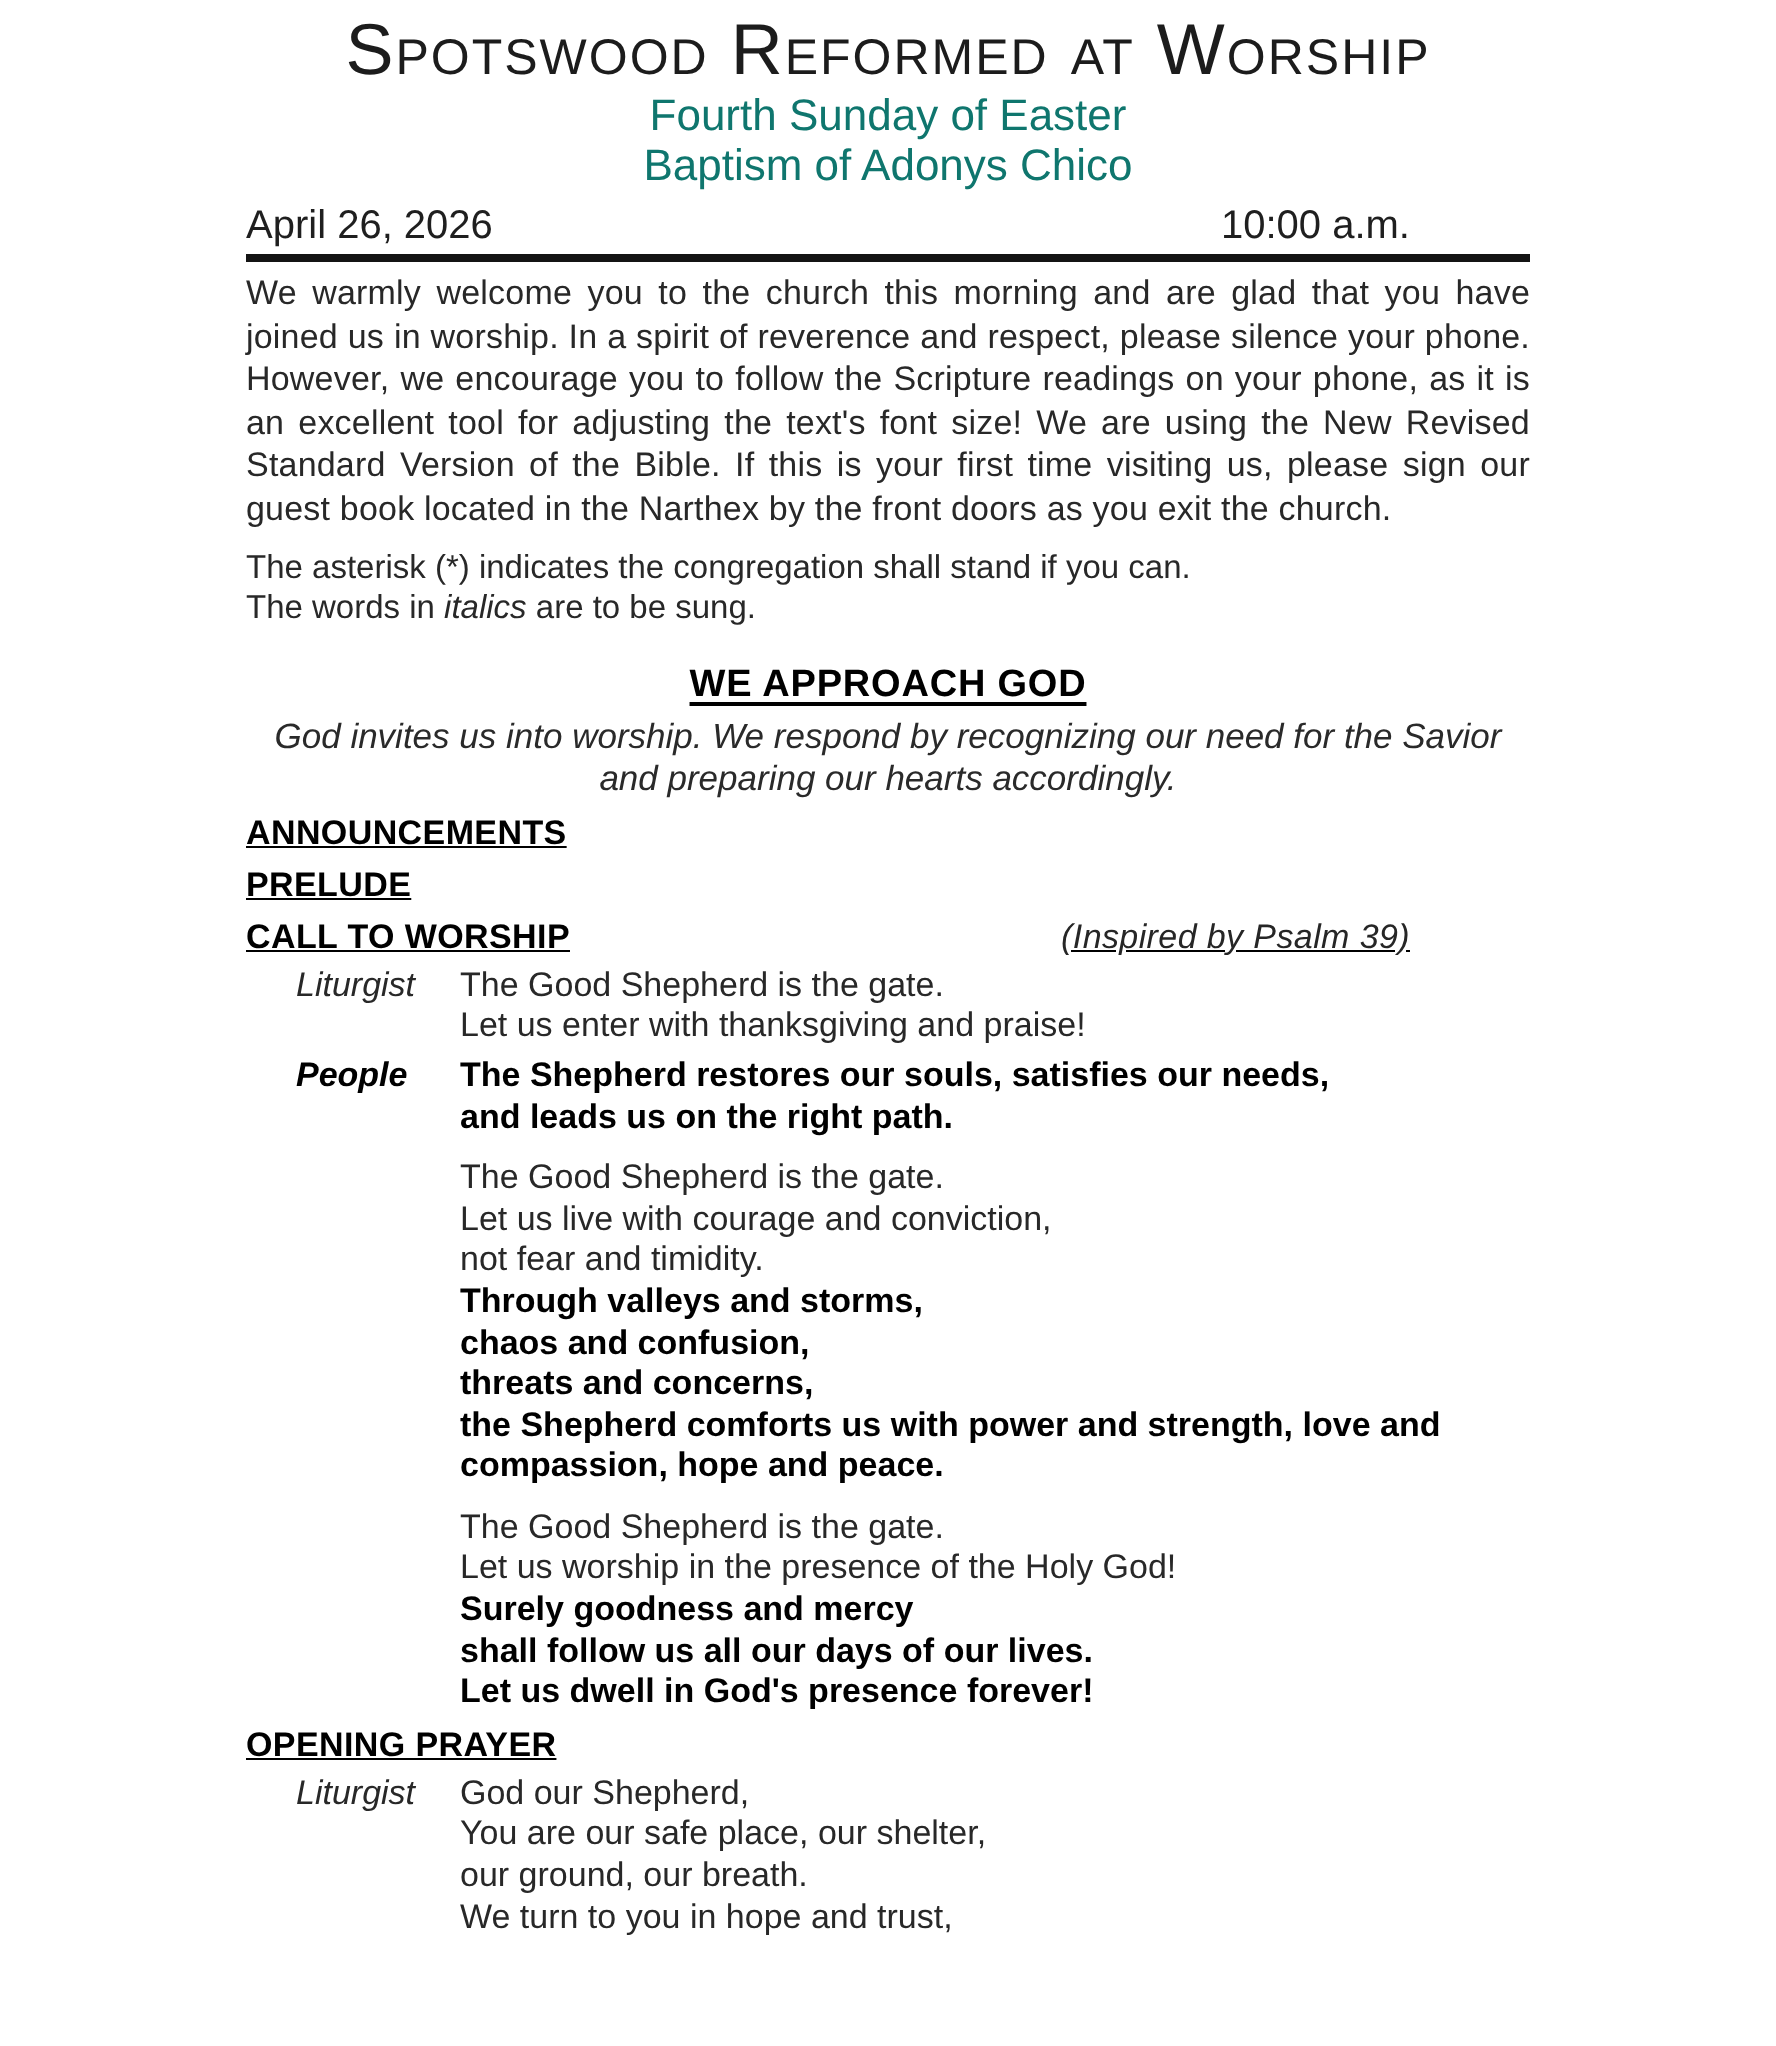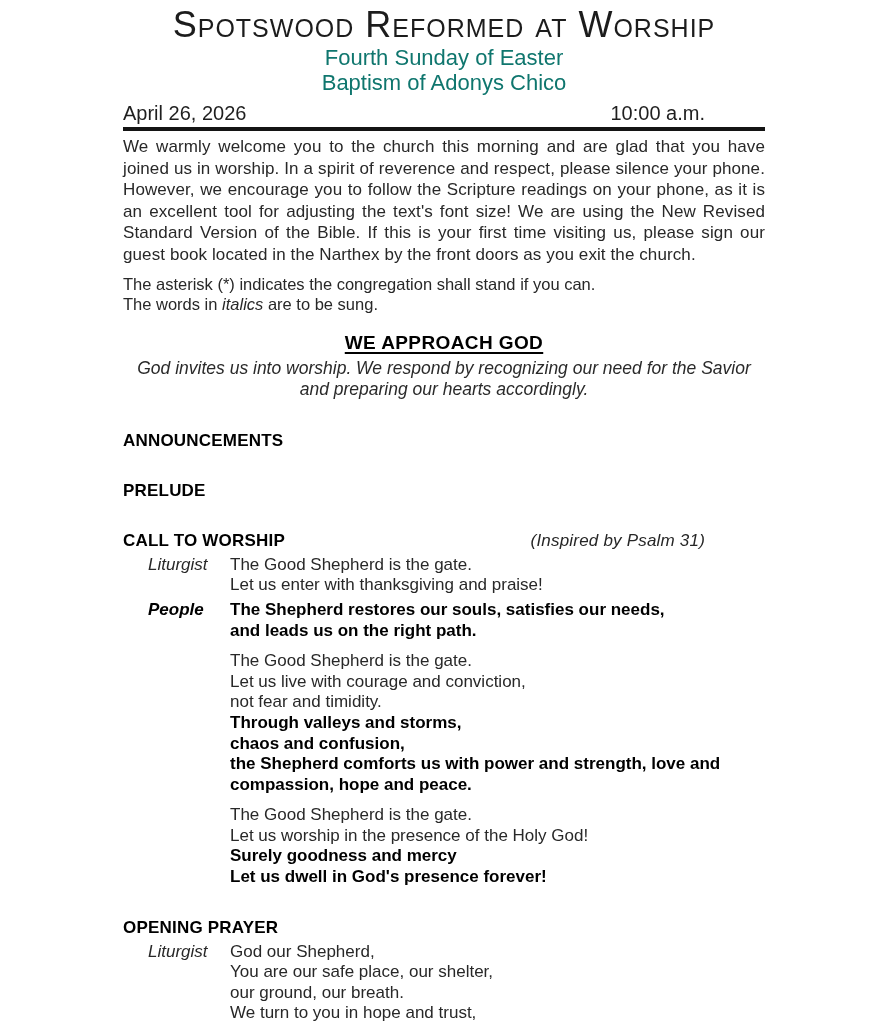--- a/index.html
+++ b/index.html
@@ -50,22 +50,23 @@
     font-weight: 700; font-size: 19px; color: #000; letter-spacing: 0.4px;
     text-decoration: underline; text-decoration-thickness: 2px; text-underline-offset: 3px;
   }
   .sect-sub {
     margin: 0 10px; text-align: center; font-style: italic;
     font-size: 17.5px; line-height: 21.5px; color: #2a2a2a;
   }
 
   
   .item-head {
-    margin-top: 30px; font-weight: 700; font-size: 17px; color: #000;
+    margin-top: 6px; font-weight: 700; font-size: 17px; color: #000;
     letter-spacing: 0.2px;
+    text-decoration: underline;
   }
   .cw-row { display: flex; justify-content: space-between; align-items: baseline; }
   .cw-note {
     font-weight: 400; font-style: italic; font-size: 17px; color: #262626;
     margin-right: 60px;
   }
 
   
   .lgroup {
     display: grid; grid-template-columns: 107px 1fr;
@@ -98,21 +99,21 @@
   </div>
 
   <h2 class="sect-head"><span>WE APPROACH GOD</span></h2>
   <p class="sect-sub">God invites us into worship. We respond by recognizing our need for the Savior and preparing our hearts accordingly.</p>
 
   <div class="item-head">ANNOUNCEMENTS</div>
   <div class="item-head">PRELUDE</div>
 
   <div class="cw-row item-head">
     <span>CALL TO WORSHIP</span>
-    <span class="cw-note">(Inspired by Psalm 31)</span>
+    <span class="cw-note">(Inspired by Psalm 39)</span>
   </div>
 
   <div class="lgroup">
     <div class="llabel"><span class="italic">Liturgist</span></div>
     <div class="ltext">
       <div class="lline"><span class="reg">The Good Shepherd is the gate.</span></div>
       <div class="lline"><span class="reg">Let us enter with thanksgiving and praise!</span></div>
     </div>
   </div>
 
@@ -125,31 +126,33 @@
   </div>
 
   <div class="lgroup spaced">
     <div class="llabel"><span class="reg"></span></div>
     <div class="ltext">
       <div class="lline"><span class="reg">The Good Shepherd is the gate.</span></div>
       <div class="lline"><span class="reg">Let us live with courage and conviction,</span></div>
       <div class="lline"><span class="reg">not fear and timidity.</span></div>
       <div class="lline"><span class="bold">Through valleys and storms,</span></div>
       <div class="lline"><span class="bold">chaos and confusion,</span></div>
+      <div class="lline"><span class="bold">threats and concerns,</span></div>
       <div class="lline"><span class="bold">the Shepherd comforts us with power and strength, love and</span></div>
       <div class="lline"><span class="bold">compassion, hope and peace.</span></div>
     </div>
   </div>
 
   <div class="lgroup spaced">
     <div class="llabel"><span class="reg"></span></div>
     <div class="ltext">
       <div class="lline"><span class="reg">The Good Shepherd is the gate.</span></div>
       <div class="lline"><span class="reg">Let us worship in the presence of the Holy God!</span></div>
       <div class="lline"><span class="bold">Surely goodness and mercy</span></div>
+      <div class="lline"><span class="bold">shall follow us all our days of our lives.</span></div>
       <div class="lline"><span class="bold">Let us dwell in God's presence forever!</span></div>
     </div>
   </div>
 
   <div class="item-head">OPENING PRAYER</div>
 
   <div class="lgroup">
     <div class="llabel"><span class="italic">Liturgist</span></div>
     <div class="ltext">
       <div class="lline"><span class="reg">God our Shepherd,</span></div>

